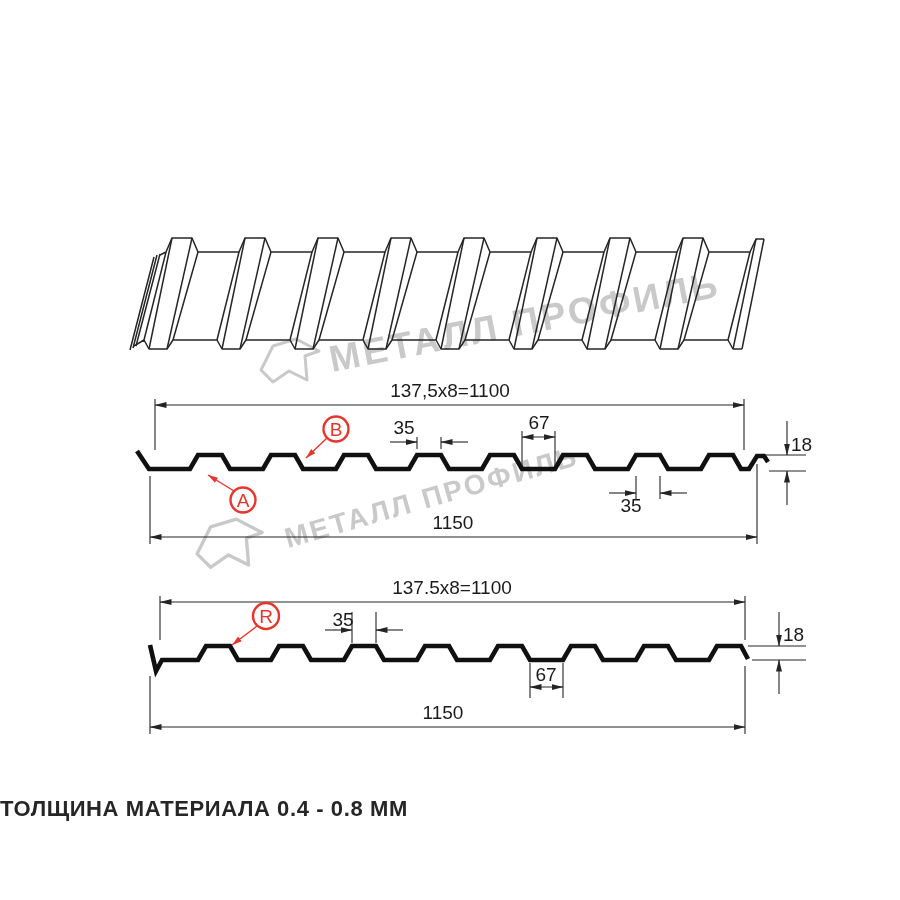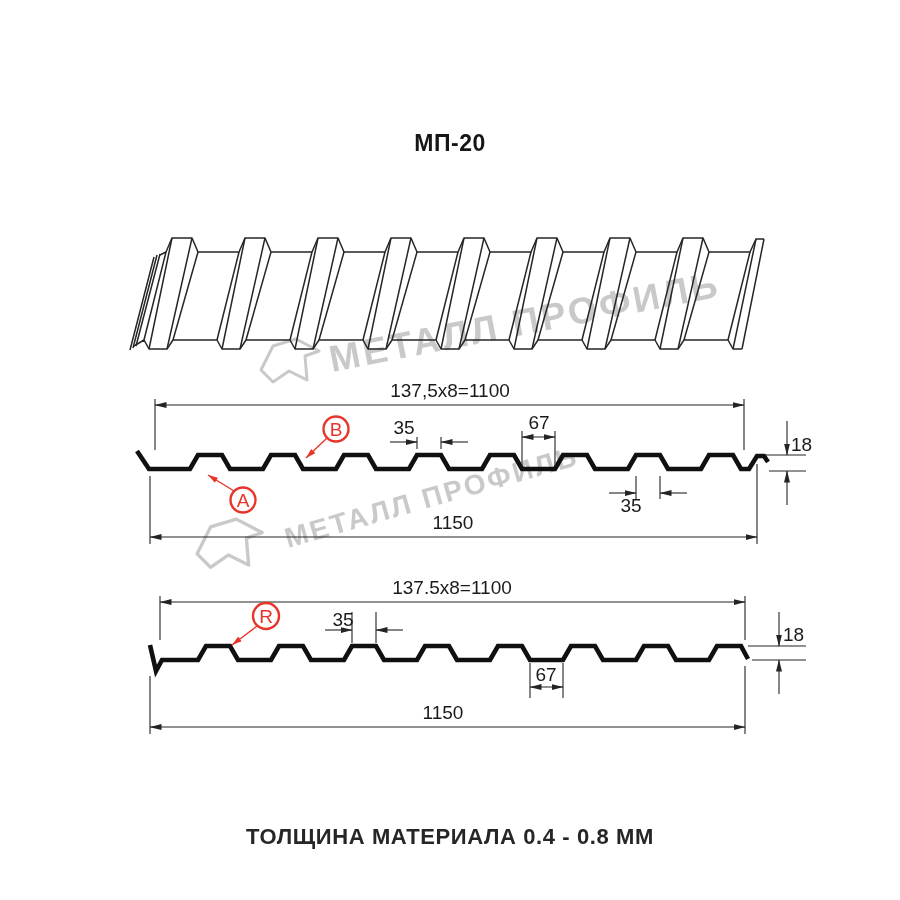--- a/index.html
+++ b/index.html
@@ -2,38 +2,37 @@
 <html><head>
 <meta charset="utf-8">
 <style>
   html,body{margin:0;padding:0;background:#ffffff;}
   .page{position:relative;width:900px;height:900px;background:#ffffff;overflow:hidden;
         font-family:"Liberation Sans", sans-serif;}
   .title{position:absolute;top:68px;left:0;width:900px;text-align:center;
          font-size:49px;font-weight:700;letter-spacing:1px;color:#0c0c0c;}
   .subtitle{position:absolute;top:130px;left:0;width:900px;text-align:center;
          font-size:23px;font-weight:600;letter-spacing:.5px;color:#161616;}
-  .footer{position:absolute;top:796px;left:0;width:900px;text-align:center;
-         font-size:22px;font-weight:600;letter-spacing:.6px;color:#262626;margin-top:28px;}
+  .footer{position:absolute;top:796px;left:0;width:900px;text-align:left;
+         font-size:22px;font-weight:600;letter-spacing:.6px;color:#262626;}
   svg.art{position:absolute;left:0;top:0;}
   .thin{stroke:#262626;stroke-width:1.5;fill:none;stroke-linejoin:round;}
   .dim{stroke:#242424;stroke-width:1.1;fill:none;}
   .prof{stroke:#101010;stroke-width:4.6;fill:none;stroke-linejoin:miter;stroke-linecap:butt;}
   .dimtxt{font-family:"Liberation Sans",sans-serif;font-size:19px;fill:#1a1a1a;}
   .red{stroke:#e8352b;fill:none;}
   .redtxt{font-family:"Liberation Sans",sans-serif;font-size:19px;fill:#e8352b;}
   .wm{fill:#c9c9c9;font-family:"Liberation Sans",sans-serif;font-weight:700;}
   .wmlogo{stroke:#c9c9c9;stroke-width:3;fill:none;stroke-linejoin:round;}
 </style>
 </head>
 <body>
 
 <div class="page">
 
-  <div class="subtitle">МП-20</div>
 
   <svg class="art" width="900" height="900" viewBox="0 0 900 900">
     <defs>
       <marker id="arr" markerWidth="12" markerHeight="8" refX="11.5" refY="4" orient="auto-start-reverse" markerUnits="userSpaceOnUse">
         <path d="M0,1 L12,4 L0,7 Z" fill="#242424"></path>
       </marker>
       <marker id="arrE" markerWidth="12" markerHeight="8" refX="11.5" refY="4" orient="auto" markerUnits="userSpaceOnUse">
         <path d="M0,1 L12,4 L0,7 Z" fill="#242424"></path>
       </marker>
       <marker id="arrR" markerWidth="11" markerHeight="8" refX="10" refY="4" orient="auto" markerUnits="userSpaceOnUse">

